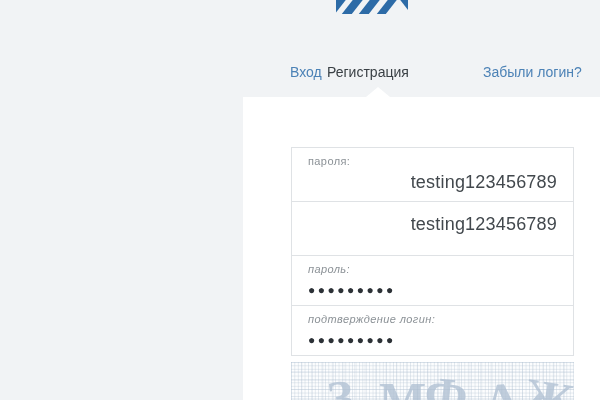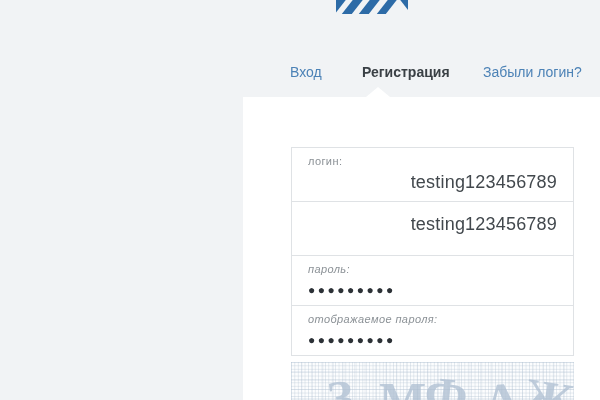--- a/index.html
+++ b/index.html
@@ -19,21 +19,21 @@
   .logo-star-a{position:absolute;top:-30px;height:44px;width:9px;left:58px;background:#2d6ba7;transform:skewX(-38deg);}
   .logo-star-b{position:absolute;top:-30px;height:44px;width:9px;left:58px;background:#2d6ba7;transform:skewX(38deg);}
   .logo-text-clip{position:absolute;left:410px;top:0;width:136px;height:12px;overflow:hidden;}
   .logo-text{position:absolute;left:0;top:-26px;font-size:28px;font-weight:800;letter-spacing:7px;color:#2d6ba7;white-space:nowrap;}
 
   
   .tab{position:absolute;top:64px;font-size:14px;cursor:pointer;white-space:nowrap;}
   .tab.link{color:#4c82b6;}
   .tab.active{color:#3a4045;}
   .tab-vhod{left:290px;}
-  .tab-reg{left:362px;font-weight:bold;}
+  .tab-reg{left:327px;}
   .tab-forgot{left:483px;}
 
   
   .panel{position:absolute;left:243px;top:97px;width:357px;height:303px;background:#ffffff;}
   .caret{position:absolute;left:366px;top:87px;width:0;height:0;
     border-left:12px solid transparent;border-right:12px solid transparent;border-bottom:10px solid #ffffff;}
 
   
   .form-col{position:absolute;left:291px;top:148px;width:283px;}
   .field{box-sizing:border-box;width:283px;background:#fff;border:1px solid #dfe2e5;
@@ -65,32 +65,32 @@
 
   <span class="tab link tab-vhod">Вход</span>
   <span class="tab active tab-reg">Регистрация</span>
   <span class="tab link tab-forgot">Забыли логин?</span>
 
   <div class="panel"></div>
   <div class="caret"></div>
 
   <div class="form-col">
     <div class="field f-text">
-      <div class="field-label">логин:</div>
+      <div class="field-label">пароля:</div>
       <div class="field-value">testing123456789</div>
     </div>
     <div class="field f-text">
       <div class="field-value">testing123456789</div>
     </div>
     <div class="field f-pass">
       <div class="field-label">пароль:</div>
       <div class="field-dots">●●●●●●●●●</div>
     </div>
     <div class="field f-pass">
-      <div class="field-label">отображаемое пароля:</div>
+      <div class="field-label">подтверждение логин:</div>
       <div class="field-dots">●●●●●●●●●</div>
     </div>
   </div>
 
   <div class="captcha">
     <svg width="283" height="46" viewBox="0 0 283 46" xmlns="http://www.w3.org/2000/svg">
       <defs>
         <pattern id="cgrid" width="3.4" height="3.4" patternUnits="userSpaceOnUse">
           <path d="M 3.4 0 L 0 0 0 3.4" fill="none" stroke="#b7c4d4" stroke-width="0.7"></path>
         </pattern>

